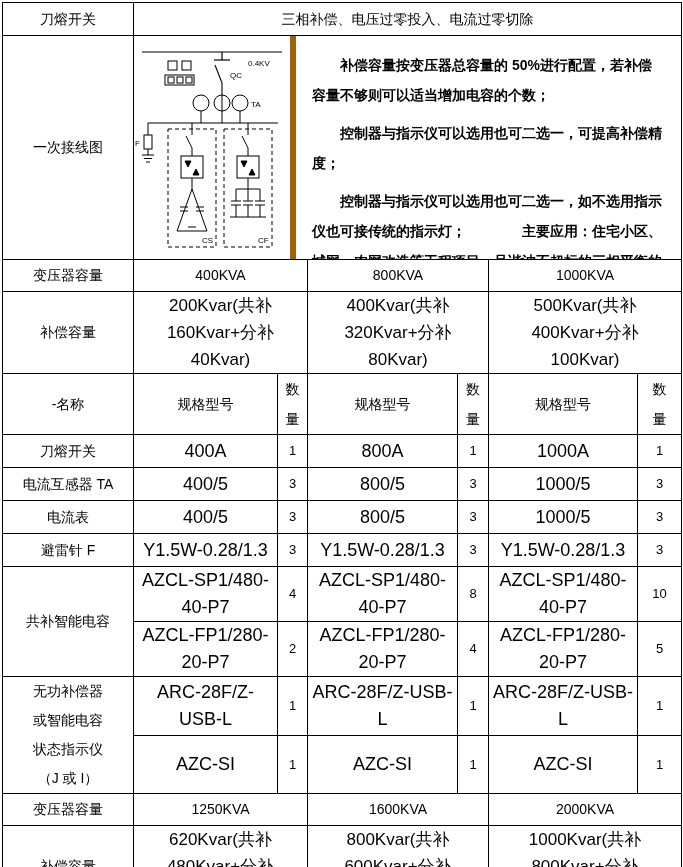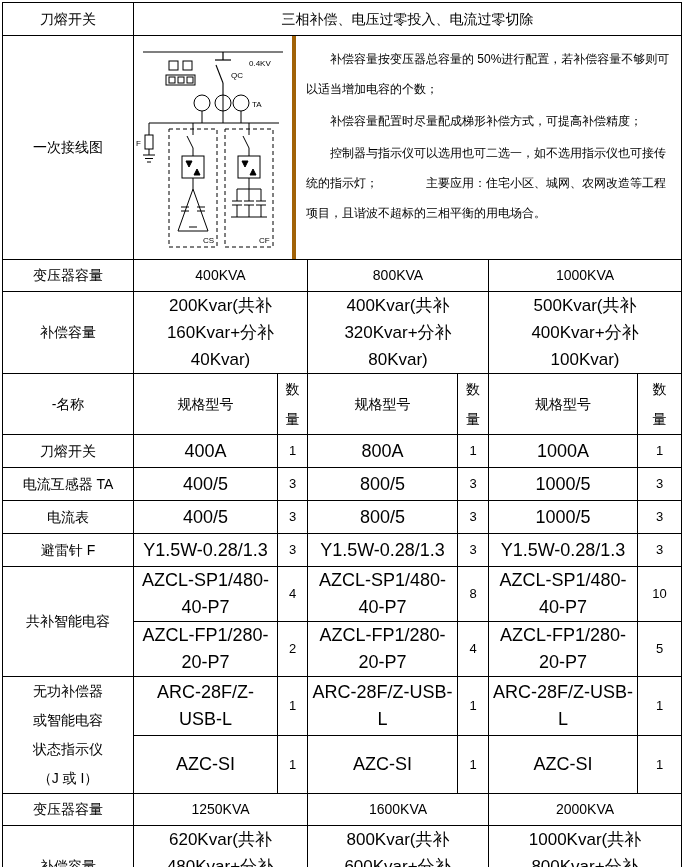--- a/index.html
+++ b/index.html
@@ -35,33 +35,34 @@
   td.comp-val { font-size:17px; line-height:27px; padding:0 14px; }
   td.head-name { font-size:14px;margin-left:34px; }
   td.qty-head { padding:0;margin-left:48px; }
   td.qty-head span { display:inline-block; width:1.15em; line-height:30px; font-size:14px; }
 
   
   td.diagram-cell { padding:0; }
   .diag-flex { display:flex; height:223px; align-items:stretch; }
   .diag-box {
     width:162px; flex:0 0 162px;
-    border-right:4px solid #a16207;
-    display:flex; align-items:center; justify-content:center;
+    border-right:6px solid #a16207;
+    display:flex; align-items:center; justify-content:flex-start;
   }
   .notes {
     flex:1 1 auto;
     text-align:left;
     padding:6px 8px 0 8px;
   }
   .notes p {
-    margin:2px;
-    font-size:12px;
+    margin:8px;
+    font-size:14px;
     line-height:30px;
     text-indent:2em;
+    font-weight:bold;
   }
   svg text { font-size:8px; fill:#000; font-family:"Liberation Sans","DejaVu Sans",sans-serif; }
   svg { display:block; }
 </style>
 </head>
 <body>
 
 <div class="page">
 <table class="spec">
   <colgroup>
@@ -165,21 +166,21 @@
               <line x1="102" y1="166" x2="102" y2="178"></line>
               <line x1="114" y1="166" x2="114" y2="178"></line>
               <line x1="126" y1="166" x2="126" y2="178"></line>
               <line x1="96" y1="178" x2="132" y2="178"></line>
             </g>
             <text x="124" y="204">CF</text>
           </svg>
         </div>
         <div class="notes">
           <p>补偿容量按变压器总容量的 50%进行配置，若补偿容量不够则可以适当增加电容的个数；</p>
-          <p>补偿容量配置时尽量配成梯形补偿方式，可提高补偿精度；</p>
+          <p>控制器与指示仪可以选用也可二选一，可提高补偿精度；</p>
           <p>控制器与指示仪可以选用也可二选一，如不选用指示仪也可接传统的指示灯；　　　　主要应用：住宅小区、城网、农网改造等工程项目，且谐波不超标的三相平衡的用电场合。</p>
         </div>
       </div>
     </td>
   </tr>
 
   <tr class="r32">
     <td class="lbl">变压器容量</td>
     <td colspan="2">400KVA</td>
     <td colspan="2">800KVA</td>

